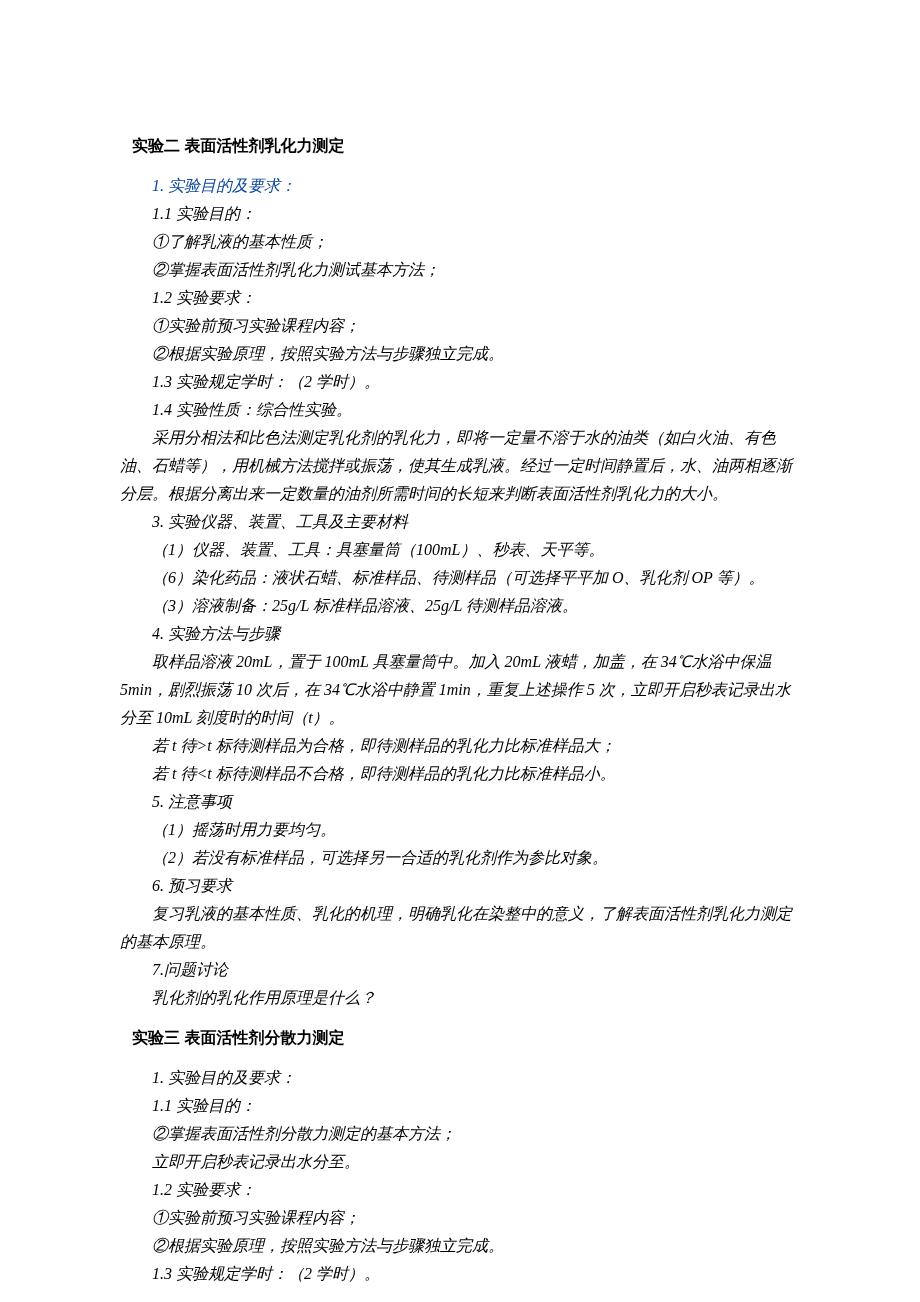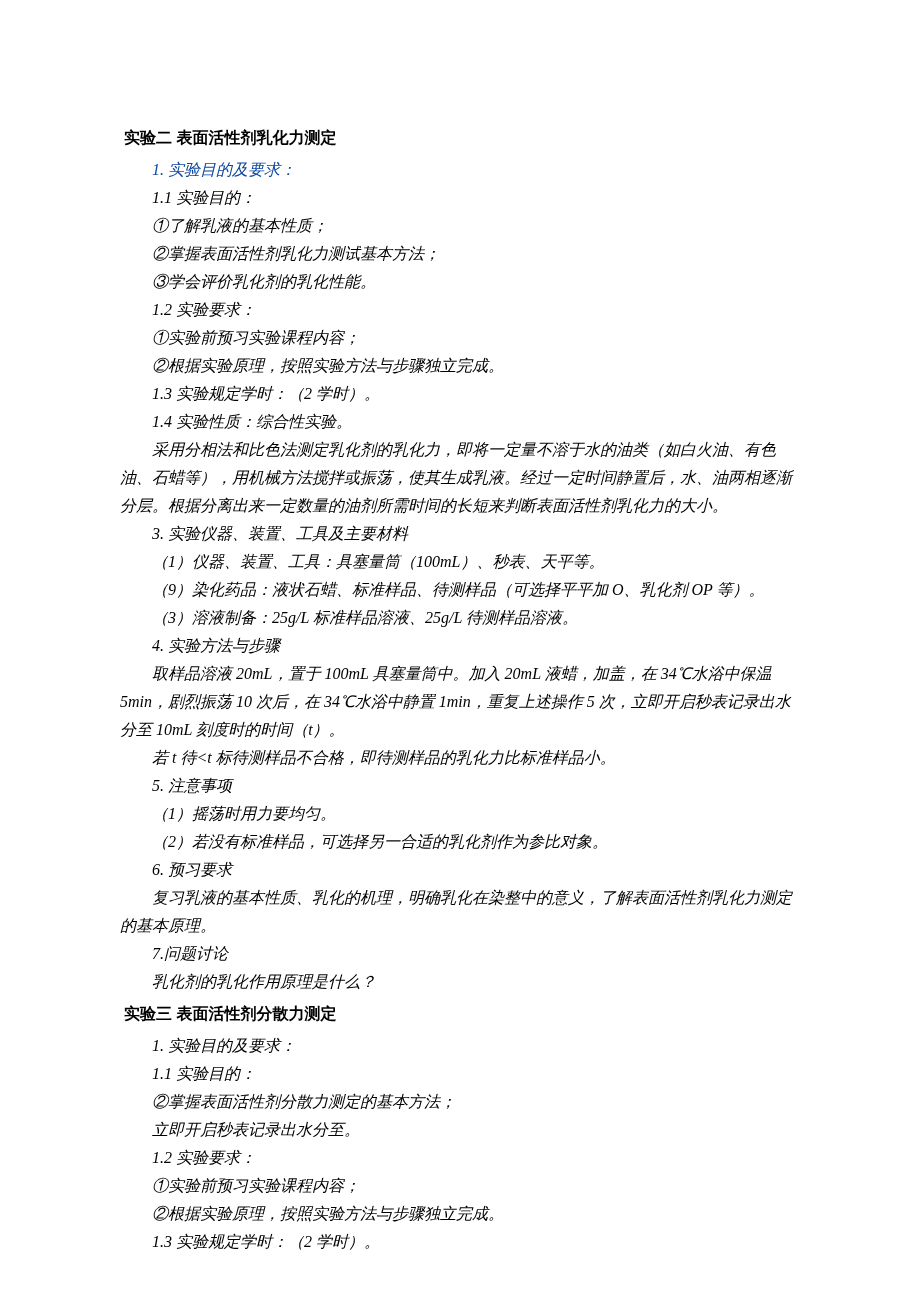--- a/index.html
+++ b/index.html
@@ -23,49 +23,49 @@
   }
   .sub1 {
     color: #0d47a1;
   }
   .indent {
     text-indent: 2em;
     margin: 0;
     font-style: italic;
   }
   .no-indent {
-    margin: 4px;
+    margin: 12px;
   }
   p {
     margin: 0;
   }
 </style>
 </head>
 <body>
 
 <div class="page">
 
   <p class="no-indent heading">实验二    表面活性剂乳化力测定</p>
   <p class="indent sub1">1. 实验目的及要求：</p>
   <p class="indent">1.1 实验目的：</p>
   <p class="indent">①了解乳液的基本性质；</p>
   <p class="indent">②掌握表面活性剂乳化力测试基本方法；</p>
-  <p class="indent">③学会评价乳化剂的乳化性能。</p>
   <p class="indent">1.2 实验要求：</p>
   <p class="indent">①实验前预习实验课程内容；</p>
   <p class="indent">②根据实验原理，按照实验方法与步骤独立完成。</p>
   <p class="indent">1.3 实验规定学时：（2 学时）。</p>
   <p class="indent">1.4 实验性质：综合性实验。</p>
   <p class="indent">采用分相法和比色法测定乳化剂的乳化力，即将一定量不溶于水的油类（如白火油、有色油、石蜡等），用机械方法搅拌或振荡，使其生成乳液。经过一定时间静置后，水、油两相逐渐分层。根据分离出来一定数量的油剂所需时间的长短来判断表面活性剂乳化力的大小。</p>
   <p class="indent">3. 实验仪器、装置、工具及主要材料</p>
   <p class="indent">（1）仪器、装置、工具：具塞量筒（100mL）、秒表、天平等。</p>
-  <p class="indent">（9）染化药品：液状石蜡、标准样品、待测样品（可选择平平加 O、乳化剂 OP 等）。</p>
+  <p class="indent">（6）染化药品：液状石蜡、标准样品、待测样品（可选择平平加 O、乳化剂 OP 等）。</p>
   <p class="indent">（3）溶液制备：25g/L 标准样品溶液、25g/L 待测样品溶液。</p>
   <p class="indent">4. 实验方法与步骤</p>
   <p class="indent">取样品溶液 20mL，置于 100mL 具塞量筒中。加入 20mL 液蜡，加盖，在 34℃水浴中保温5min，剧烈振荡 10 次后，在 34℃水浴中静置 1min，重复上述操作 5 次，立即开启秒表记录出水分至 10mL 刻度时的时间（t）。</p>
+  <p class="indent">若 t 待&gt;t 标待测样品为合格，即待测样品的乳化力比标准样品大；</p>
   <p class="indent">若 t 待&lt;t 标待测样品不合格，即待测样品的乳化力比标准样品小。</p>
   <p class="indent">5. 注意事项</p>
   <p class="indent">（1）摇荡时用力要均匀。</p>
   <p class="indent">（2）若没有标准样品，可选择另一合适的乳化剂作为参比对象。</p>
   <p class="indent">6. 预习要求</p>
   <p class="indent">复习乳液的基本性质、乳化的机理，明确乳化在染整中的意义，了解表面活性剂乳化力测定的基本原理。</p>
   <p class="indent">7.问题讨论</p>
   <p class="indent">乳化剂的乳化作用原理是什么？</p>
 
   <p class="no-indent heading">实验三  表面活性剂分散力测定</p>

